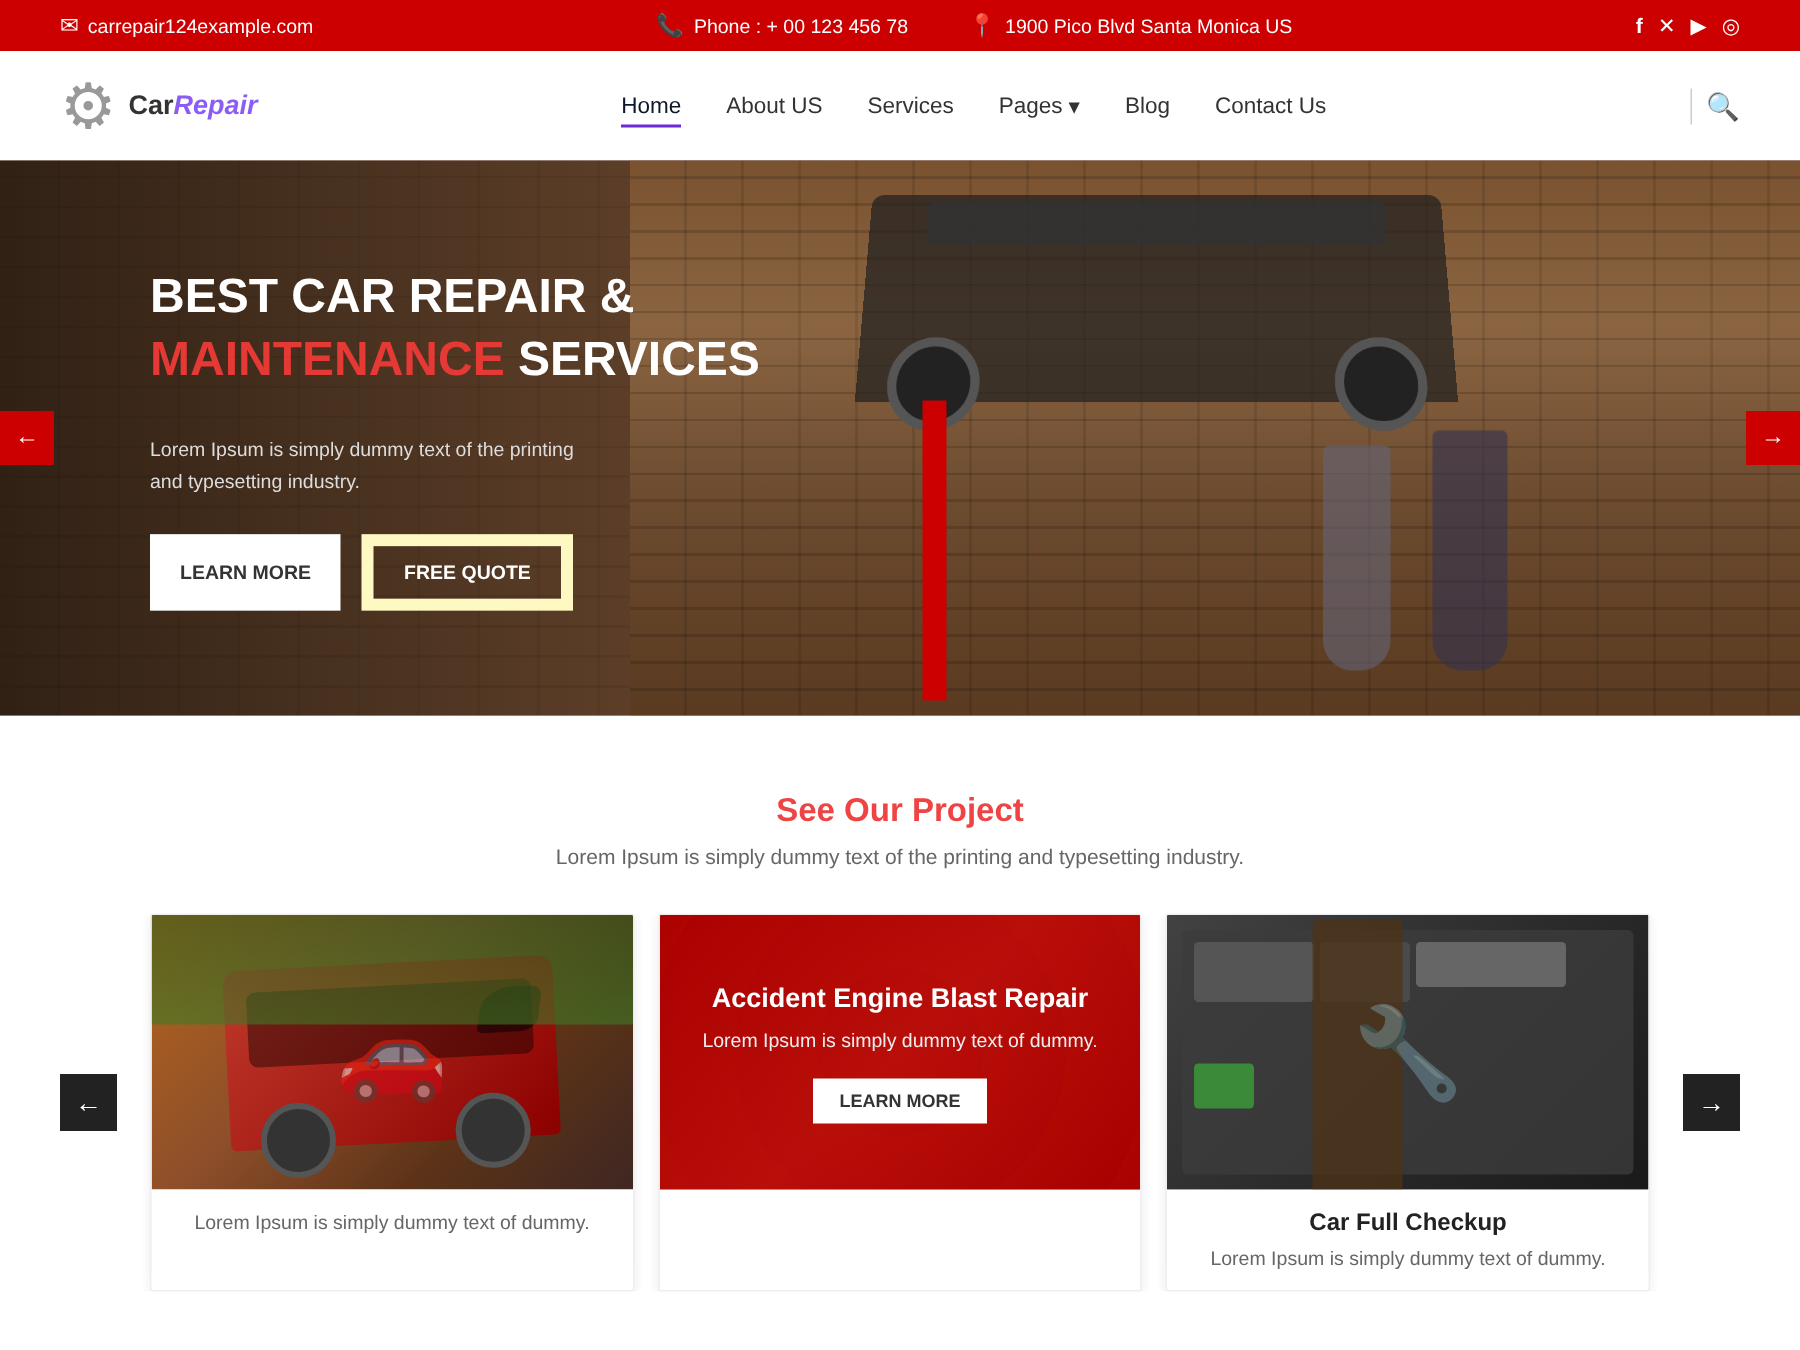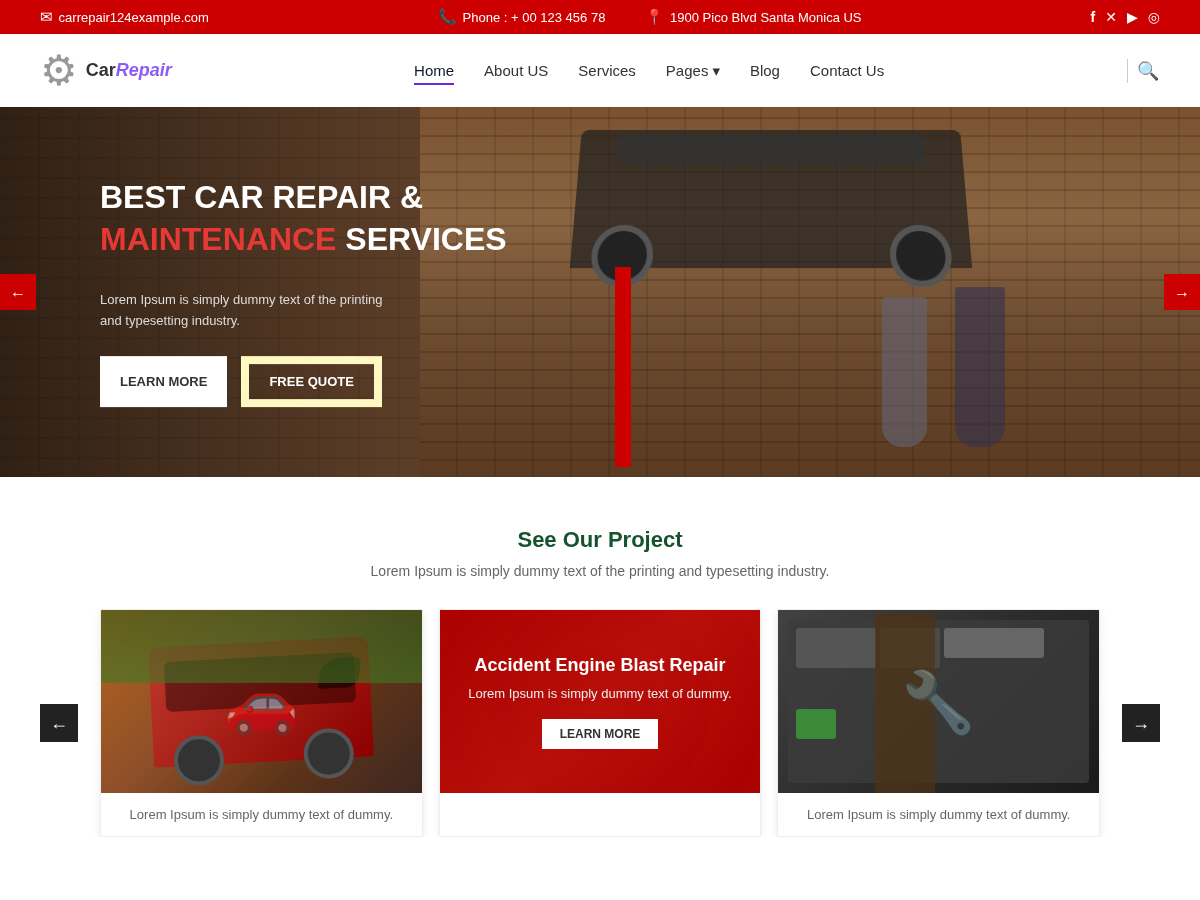--- a/index.html
+++ b/index.html
@@ -214,21 +214,21 @@
     .hero-arrow-prev { left: 0; }
 
     
     .section-project {
       padding: 50px 40px 30px;
       text-align: center;
     }
     .section-title {
       font-size: 22px;
       font-weight: 700;
-      color: #14532d;
+      color: #ef4444;
       margin-bottom: 10px;
     }
     .section-subtitle {
       font-size: 14px;
       color: #666;
       margin-bottom: 30px;
     }
 
     
     .cards-wrapper {
@@ -518,20 +518,21 @@
               <div style="width:80px;height:40px;background:#555;border-radius:3px;"></div>
               <div style="width:60px;height:40px;background:#4a4a4a;border-radius:3px;"></div>
               <div style="width:100px;height:30px;background:#666;border-radius:3px;"></div>
               <div style="width:40px;height:30px;background:#3a8a3a;border-radius:3px;"></div>
             </div>
 
             <div style="position:absolute;bottom:0;left:30%;width:60px;height:180px;background:rgba(80,50,20,0.7);border-radius:4px 4px 0 0;"></div>
           </div>
         </div>
         <div class="card-body">
+          <h3 class="card-title">Car Full Checkup</h3>
           <p class="card-text">Lorem Ipsum is simply dummy text of dummy.</p>
         </div>
       </div>
     </div>
 
     <button class="cards-nav-arrow cards-nav-right">→</button>
   </div>
 </div>
 
 </body></html>

